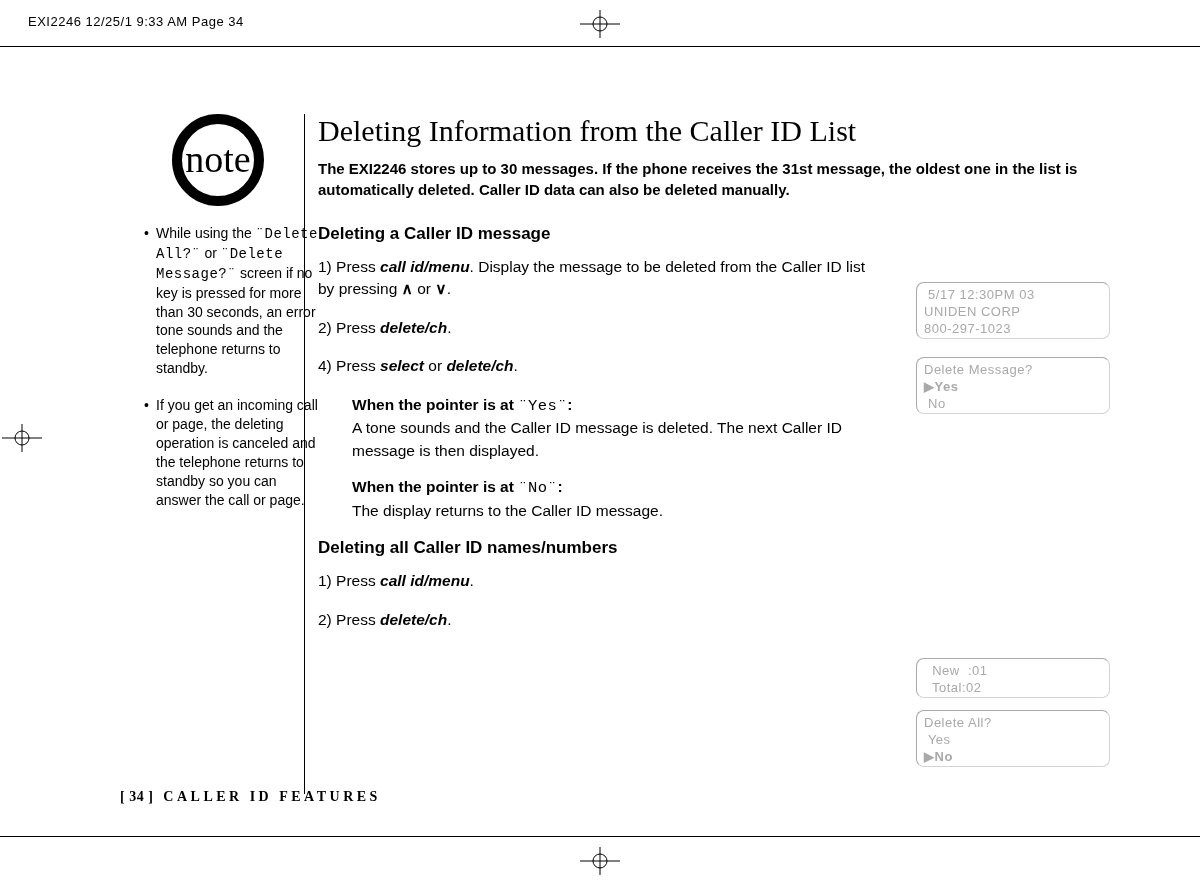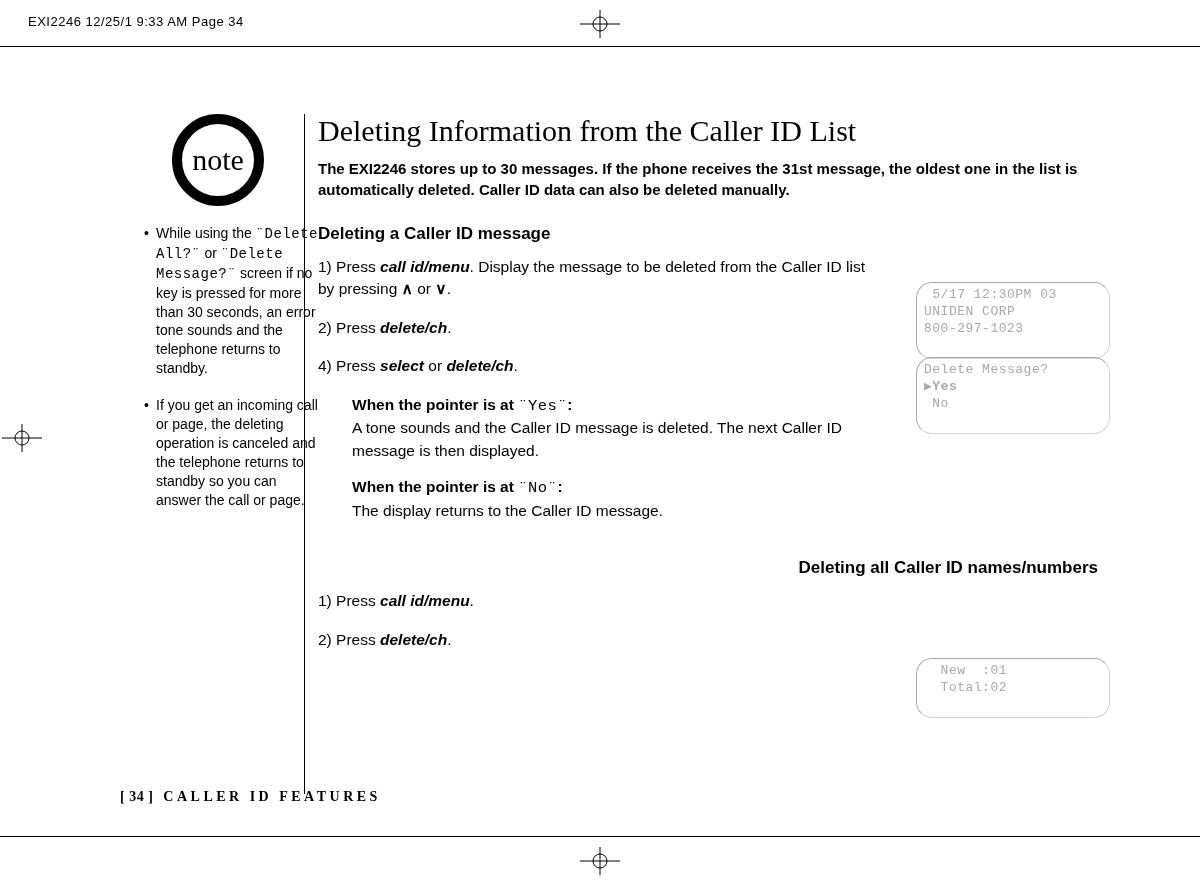--- a/index.html
+++ b/index.html
@@ -41,21 +41,21 @@
     width:180px;
     font-size:14px;
     line-height:1.35;
   }
   .note-circle{
     width:92px;height:92px;
     border-radius:50%;
     border:10px solid #000;
     display:flex;align-items:center;justify-content:center;
     font-family:Georgia, 'Times New Roman', serif;
-    font-size:30px;
+    font-size:38px;
     margin-left:28px;
     box-sizing:border-box;
   }
   .side-item{
     margin-top:18px;
     position:relative;
     padding-left:12px;
   }
   .side-item::before{
     content:"•";
@@ -100,26 +100,26 @@
   .step .k{font-weight:700;font-style:italic;}
   .step .caret{font-weight:700;font-family:Arial,sans-serif;}
   .indented{margin-left:34px;margin-top:14px;max-width:540px;font-size:15.5px;line-height:1.45;}
   
   .lcd{
     position:absolute;
     right:18px;
     width:178px;
     border:1px solid #a9a9a9;
     border-right-color:#d4d4d4;border-bottom-color:#d4d4d4;
-    border-radius:16px;
+    border-radius:8px;
     color:#a9a9a9;
-    font-family:Liberation Mono, monospace;
+    font-family:Liberation Sans, sans-serif;
     font-size:13px;
     line-height:1.3;
-    padding:4px 7px 20px 7px;
+    padding:4px 7px 0 7px;
     letter-spacing:.5px;
     white-space:pre;
   }
   .lcd .ptr{font-weight:700;}
 
   
   .footer{
     position:absolute;
     left:120px;
     bottom:76px;
@@ -195,40 +195,43 @@
 
     <div class="indented">
       <b><span>When the pointer is at </span></b><span class="mono">¨Yes¨</span><b><span>:</span></b><br>
       <span>A tone sounds and the Caller ID message is deleted. The next Caller ID message is then displayed.</span>
     </div>
     <div class="indented">
       <b><span>When the pointer is at </span></b><span class="mono">¨No¨</span><b><span>:</span></b><br>
       <span>The display returns to the Caller ID message.</span>
     </div>
 
-    <div class="sub" style="margin-top:36px;text-align:right;">Deleting all Caller ID names/numbers</div>
+    <div class="sub" style="margin-top:16px;">Deleting all Caller ID names/numbers</div>
 
     <div class="step">
       <span>1) Press </span><span class="k">call id/menu</span><span>.</span>
     </div>
     <div class="step">
       <span>2) Press </span><span class="k">delete/ch</span><span>.</span>
     </div>
   </div>
 
   <div class="lcd" style="top:168px;"><span> 5/17 12:30PM 03</span>
 <span>UNIDEN CORP</span>
 <span>800-297-1023</span></div>
 
   <div class="lcd" style="top:243px;"><span>Delete Message?</span>
 <span class="ptr">▶Yes</span>
 <span> No</span></div>
 
   <div class="lcd" style="top:544px;"><span>  New  :01</span>
 <span>  Total:02</span></div>
 
+  <div class="lcd" style="top:596px;"><span>Delete All?</span>
+<span> Yes</span>
+<span class="ptr">▶No</span></div>
 
 </div>
 
 <div class="footer">
   <span class="pg">[ 34 ]</span>
   <span class="sec">CALLER ID FEATURES</span>
 </div>
 
 </body></html>

